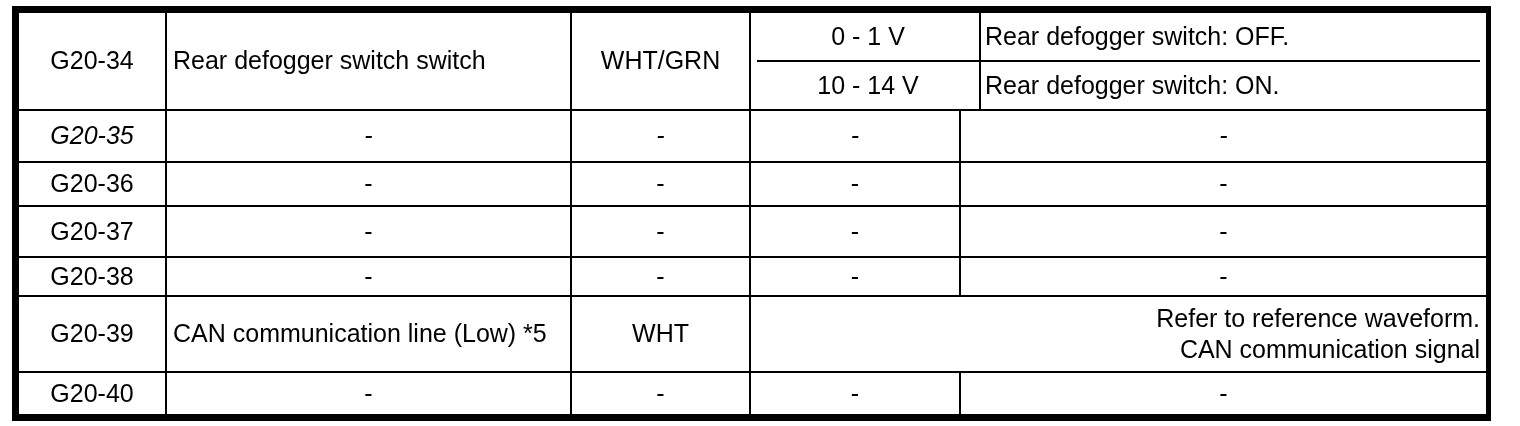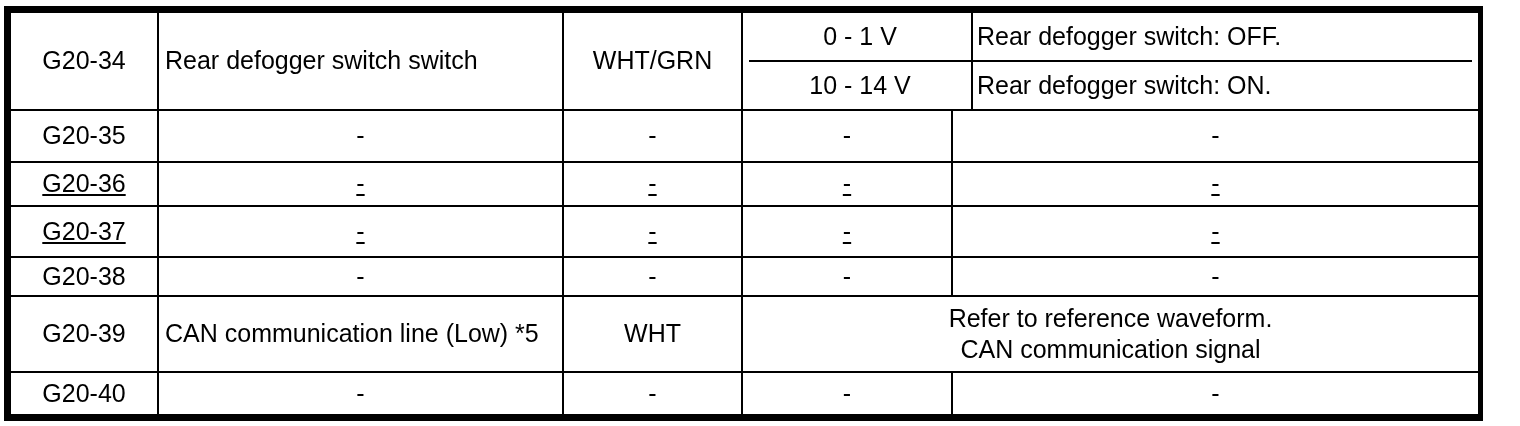--- a/index.html
+++ b/index.html
@@ -10,21 +10,21 @@
   body {
     width: 1520px;
     height: 426px;
     overflow: hidden;
     font-family: "Liberation Sans", sans-serif;
     color: #000000;
   }
 
   #table-wrap {
     position: absolute;
-    left: 4px;
+    left: 12px;
     top: 6px;
     width: 1479px;
     height: 415px;
     box-sizing: border-box;
     border: 5px solid #000000;
     background: #ffffff;
   }
 
   table.spec {
     border-collapse: collapse;
@@ -44,21 +44,21 @@
   }
 
   
   col.c-term  { width: 148px; }
   col.c-desc  { width: 405px; }
   col.c-color { width: 179px; }
   col.c-volt  { width: 210px; }
   col.c-cond  { width: 527px; }
 
   .ctr   { text-align: center; }
-  .left  { text-align: center; padding-left: 12px; }
+  .left  { text-align: right; padding-left: 12px; }
   .desc-left { text-align: left; padding-left: 14px; }
 
   
   td.nested {
     padding: 0;
     border: 0;
     vertical-align: top;
   }
   table.inner {
     border-collapse: collapse;
@@ -112,37 +112,37 @@
               </tr>
               <tr>
                 <td class="iv">10 - 14 V</td>
                 <td class="ic">Rear defogger switch: ON.</td>
               </tr>
             </tbody>
           </table>
         </td>
       </tr>
 
-      <tr style="height:49px;">
+      <tr style="height:49px;font-style:italic;">
         <td class="ctr">G20-35</td>
         <td class="dash">-</td>
         <td class="dash">-</td>
         <td class="dash">-</td>
         <td class="dash">-</td>
       </tr>
 
-      <tr style="height:42px;text-decoration:underline;">
+      <tr style="height:42px;">
         <td class="ctr">G20-36</td>
         <td class="dash">-</td>
         <td class="dash">-</td>
         <td class="dash">-</td>
         <td class="dash">-</td>
       </tr>
 
-      <tr style="height:49px;text-decoration:underline;">
+      <tr style="height:49px;">
         <td class="ctr">G20-37</td>
         <td class="dash">-</td>
         <td class="dash">-</td>
         <td class="dash">-</td>
         <td class="dash">-</td>
       </tr>
 
       <tr style="height:37px;">
         <td class="ctr">G20-38</td>
         <td class="dash">-</td>

